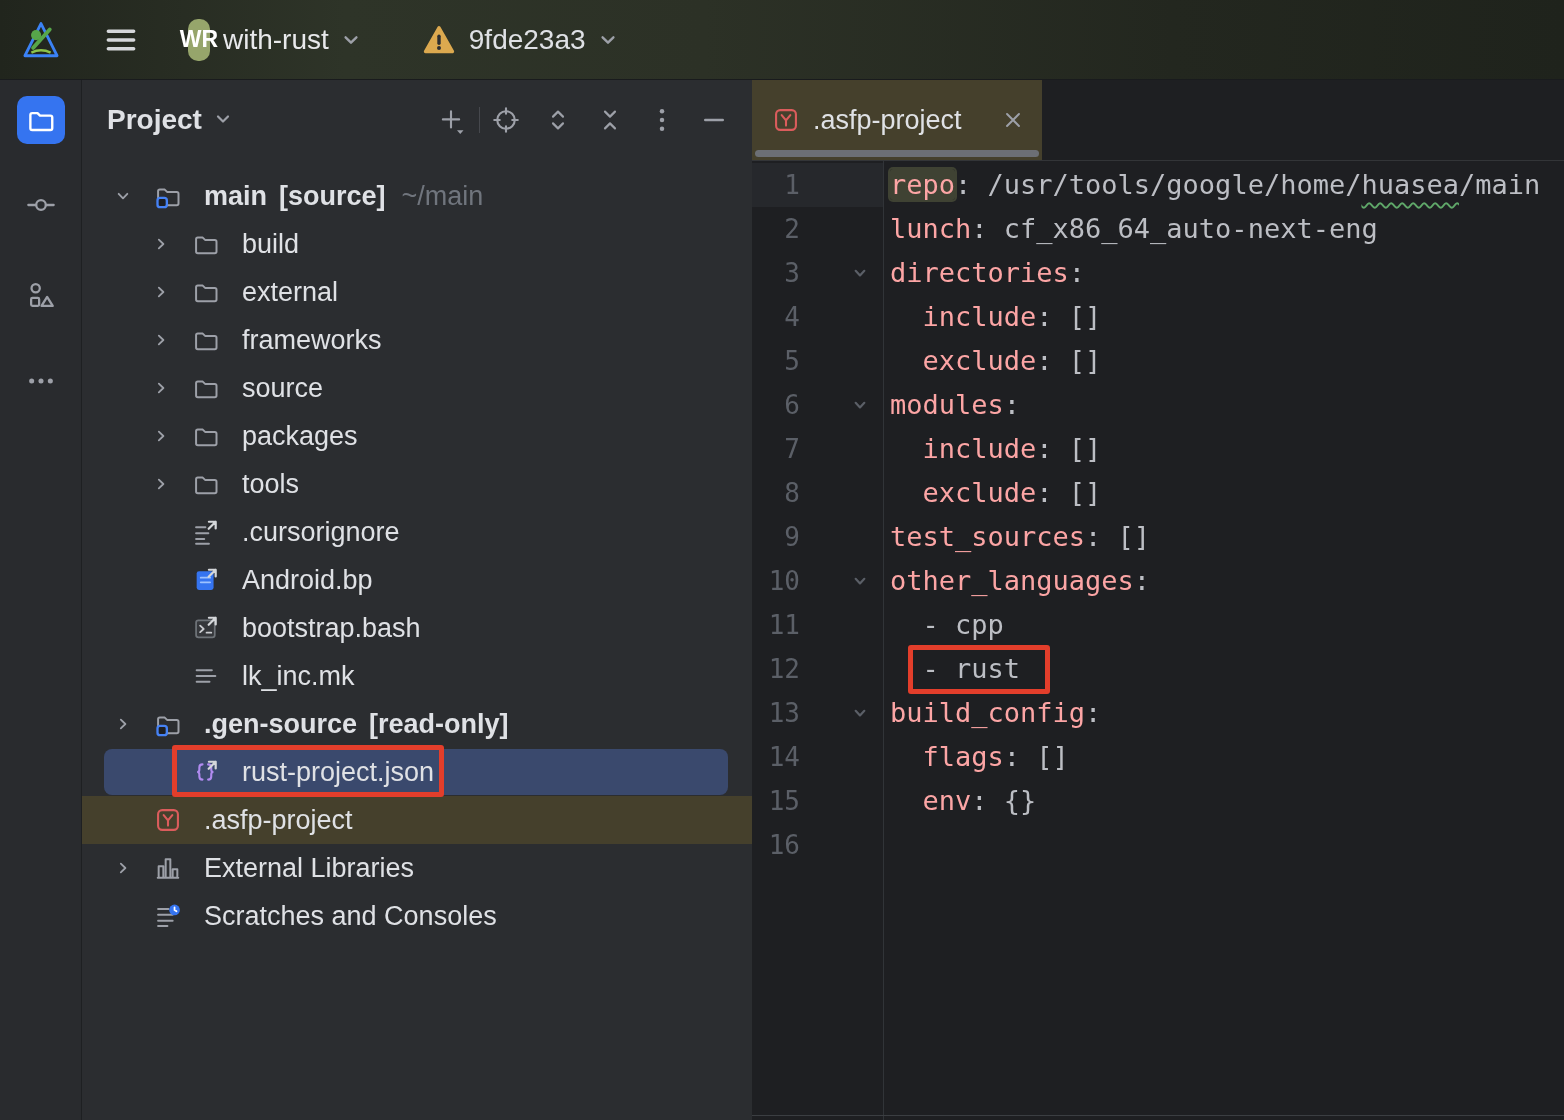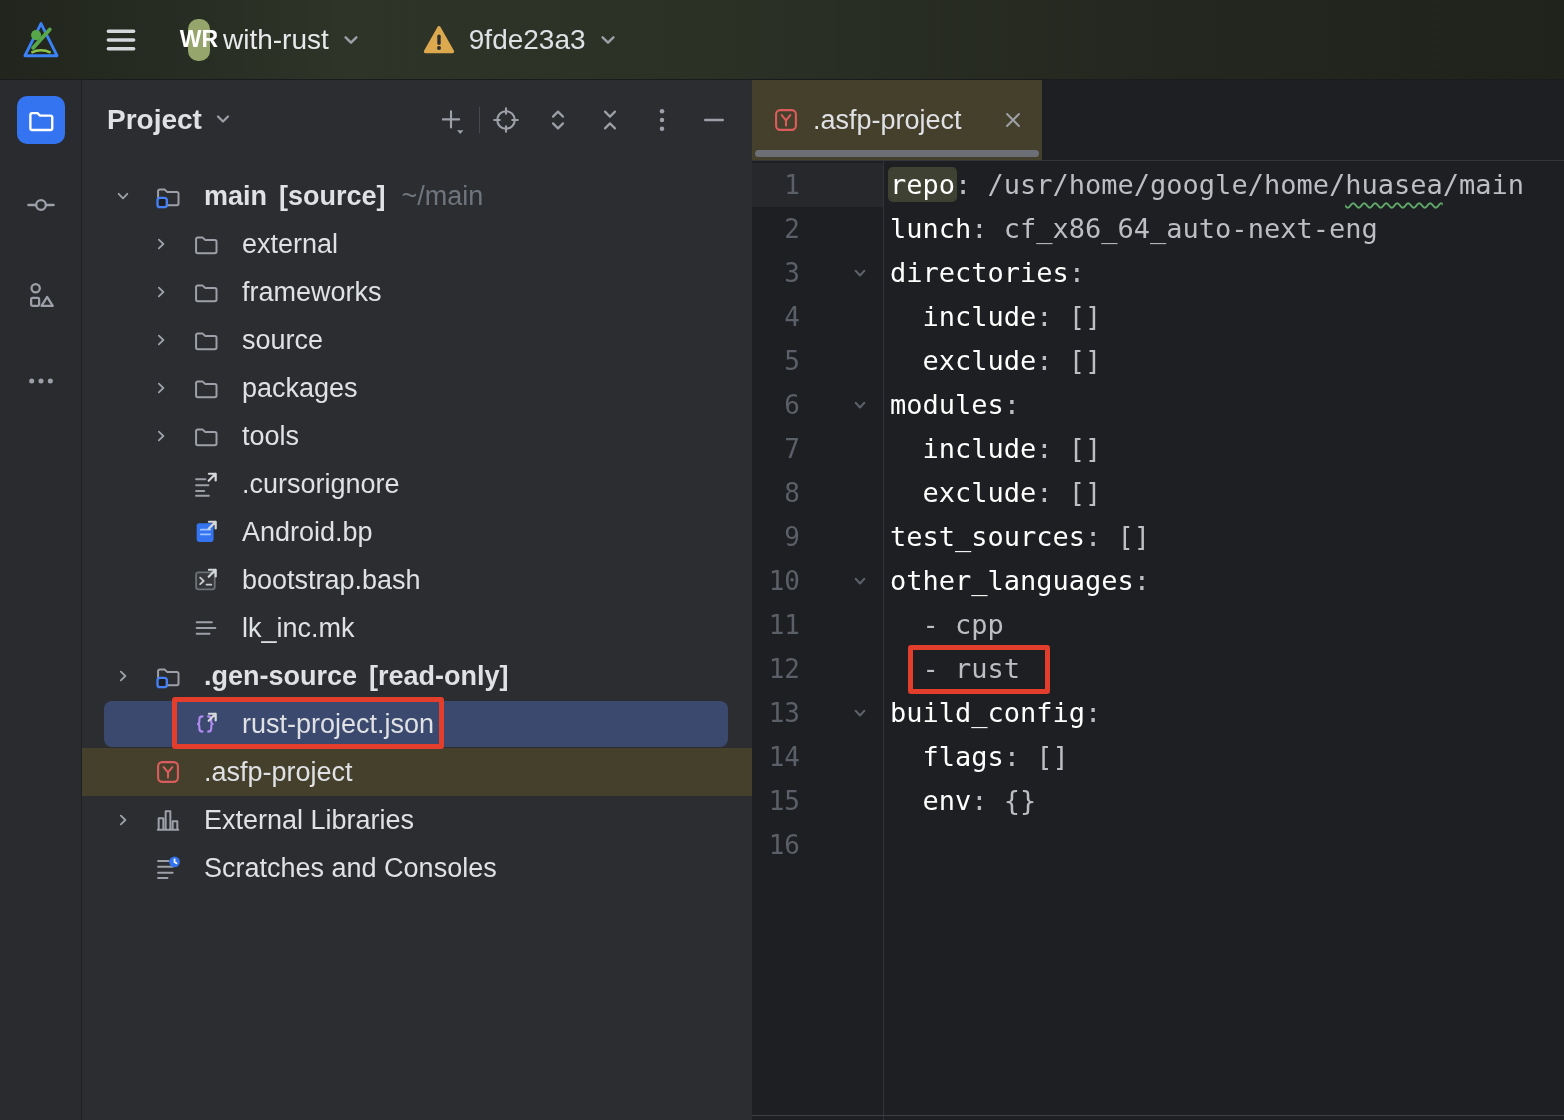--- a/index.html
+++ b/index.html
@@ -68,21 +68,21 @@
   .code{position:relative;padding-top:2px;font-family:"DejaVu Sans Mono",monospace;
         font-size:27px;line-height:44px;}
   .gutter-sep{position:absolute;left:131px;top:0;width:1px;height:1036px;background:#313438;}
   .cline{display:flex;height:44px;}
   .gut{width:131px;flex:none;position:relative;display:flex;align-items:center;}
   .gut.cur{background:#26282C;}
   .lnum{width:48px;text-align:right;color:#5B5F67;font-size:26px;}
   .fold{position:absolute;left:92px;top:0;width:32px;height:44px;display:flex;align-items:center;justify-content:center;cursor:pointer;}
   .ltext{padding-left:7px;white-space:pre;color:#BCBEC4;}
   .seg{white-space:pre;}
-  .seg.key{color:#ffffff;}
+  .seg.key{color:#fca5a5;}
   .seg.hl{background:#3F4233;border-radius:3px;box-shadow:0 0 0 2px #3F4233;}
   .seg.wavy{text-decoration:underline;text-decoration-style:wavy;text-decoration-color:#5FA869;
             text-decoration-thickness:2px;text-underline-offset:8px;}
   .seg.redbox{position:relative;}
   .seg.redbox::after{content:'';position:absolute;left:-15px;right:-30px;top:-8px;bottom:-10px;
      border:5px solid #E33E2B;border-radius:3px;pointer-events:none;}
   .editor-bottom-line{position:absolute;left:0;right:0;bottom:4px;height:1px;background:#3B3E42;}
 </style>
 </head>
 <body>
@@ -233,20 +233,33 @@
           <div class="chev-slot">
             <svg viewBox="0 0 24 24" width="26" height="26">
               <path d="M10 8l4.2 4-4.2 4" fill="none" stroke="#9DA0A8" stroke-width="1.7" stroke-linecap="round" stroke-linejoin="round"></path>
             </svg>
           </div>
           <div class="ticon">
             <svg viewBox="0 0 24 24" width="28" height="28">
               <path d="M3.5 8c0-.8.7-1.5 1.5-1.5h4.2l2 2h8.3c.8 0 1.5.7 1.5 1.5v8.5c0 .8-.7 1.5-1.5 1.5H5c-.8 0-1.5-.7-1.5-1.5z" fill="none" stroke="#9DA0A8" stroke-width="1.7" stroke-linecap="round" stroke-linejoin="round"></path>
             </svg>
           </div>
+          <span class="tlabel">build</span>
+        </div>
+        <div class="trow lvl1">
+          <div class="chev-slot">
+            <svg viewBox="0 0 24 24" width="26" height="26">
+              <path d="M10 8l4.2 4-4.2 4" fill="none" stroke="#9DA0A8" stroke-width="1.7" stroke-linecap="round" stroke-linejoin="round"></path>
+            </svg>
+          </div>
+          <div class="ticon">
+            <svg viewBox="0 0 24 24" width="28" height="28">
+              <path d="M3.5 8c0-.8.7-1.5 1.5-1.5h4.2l2 2h8.3c.8 0 1.5.7 1.5 1.5v8.5c0 .8-.7 1.5-1.5 1.5H5c-.8 0-1.5-.7-1.5-1.5z" fill="none" stroke="#9DA0A8" stroke-width="1.7" stroke-linecap="round" stroke-linejoin="round"></path>
+            </svg>
+          </div>
           <span class="tlabel">external</span>
         </div>
         <div class="trow lvl1">
           <div class="chev-slot">
             <svg viewBox="0 0 24 24" width="26" height="26">
               <path d="M10 8l4.2 4-4.2 4" fill="none" stroke="#9DA0A8" stroke-width="1.7" stroke-linecap="round" stroke-linejoin="round"></path>
             </svg>
           </div>
           <div class="ticon">
             <svg viewBox="0 0 24 24" width="28" height="28">
@@ -416,21 +429,21 @@
           </div>
         <div class="tab-underline"></div>
       </div>
     </div>
     <div class="code" id="code">
       <div class="gutter-sep"></div>
     <div class="cline">
           <div class="gut cur">
             <div class="lnum">1</div>
           </div>
-          <div class="ltext"><span class="seg key hl">repo</span><span class="seg">: </span><span class="seg">/usr/home/google/home/</span><span class="seg wavy">huasea</span><span class="seg">/main</span></div>
+          <div class="ltext"><span class="seg key hl">repo</span><span class="seg">: </span><span class="seg">/usr/tools/google/home/</span><span class="seg wavy">huasea</span><span class="seg">/main</span></div>
         </div>
         <div class="cline">
           <div class="gut">
             <div class="lnum">2</div>
           </div>
           <div class="ltext"><span class="seg key">lunch</span><span class="seg">: </span><span class="seg">cf_x86_64_auto-next-eng</span></div>
         </div>
         <div class="cline">
           <div class="gut">
             <div class="lnum">3</div>

